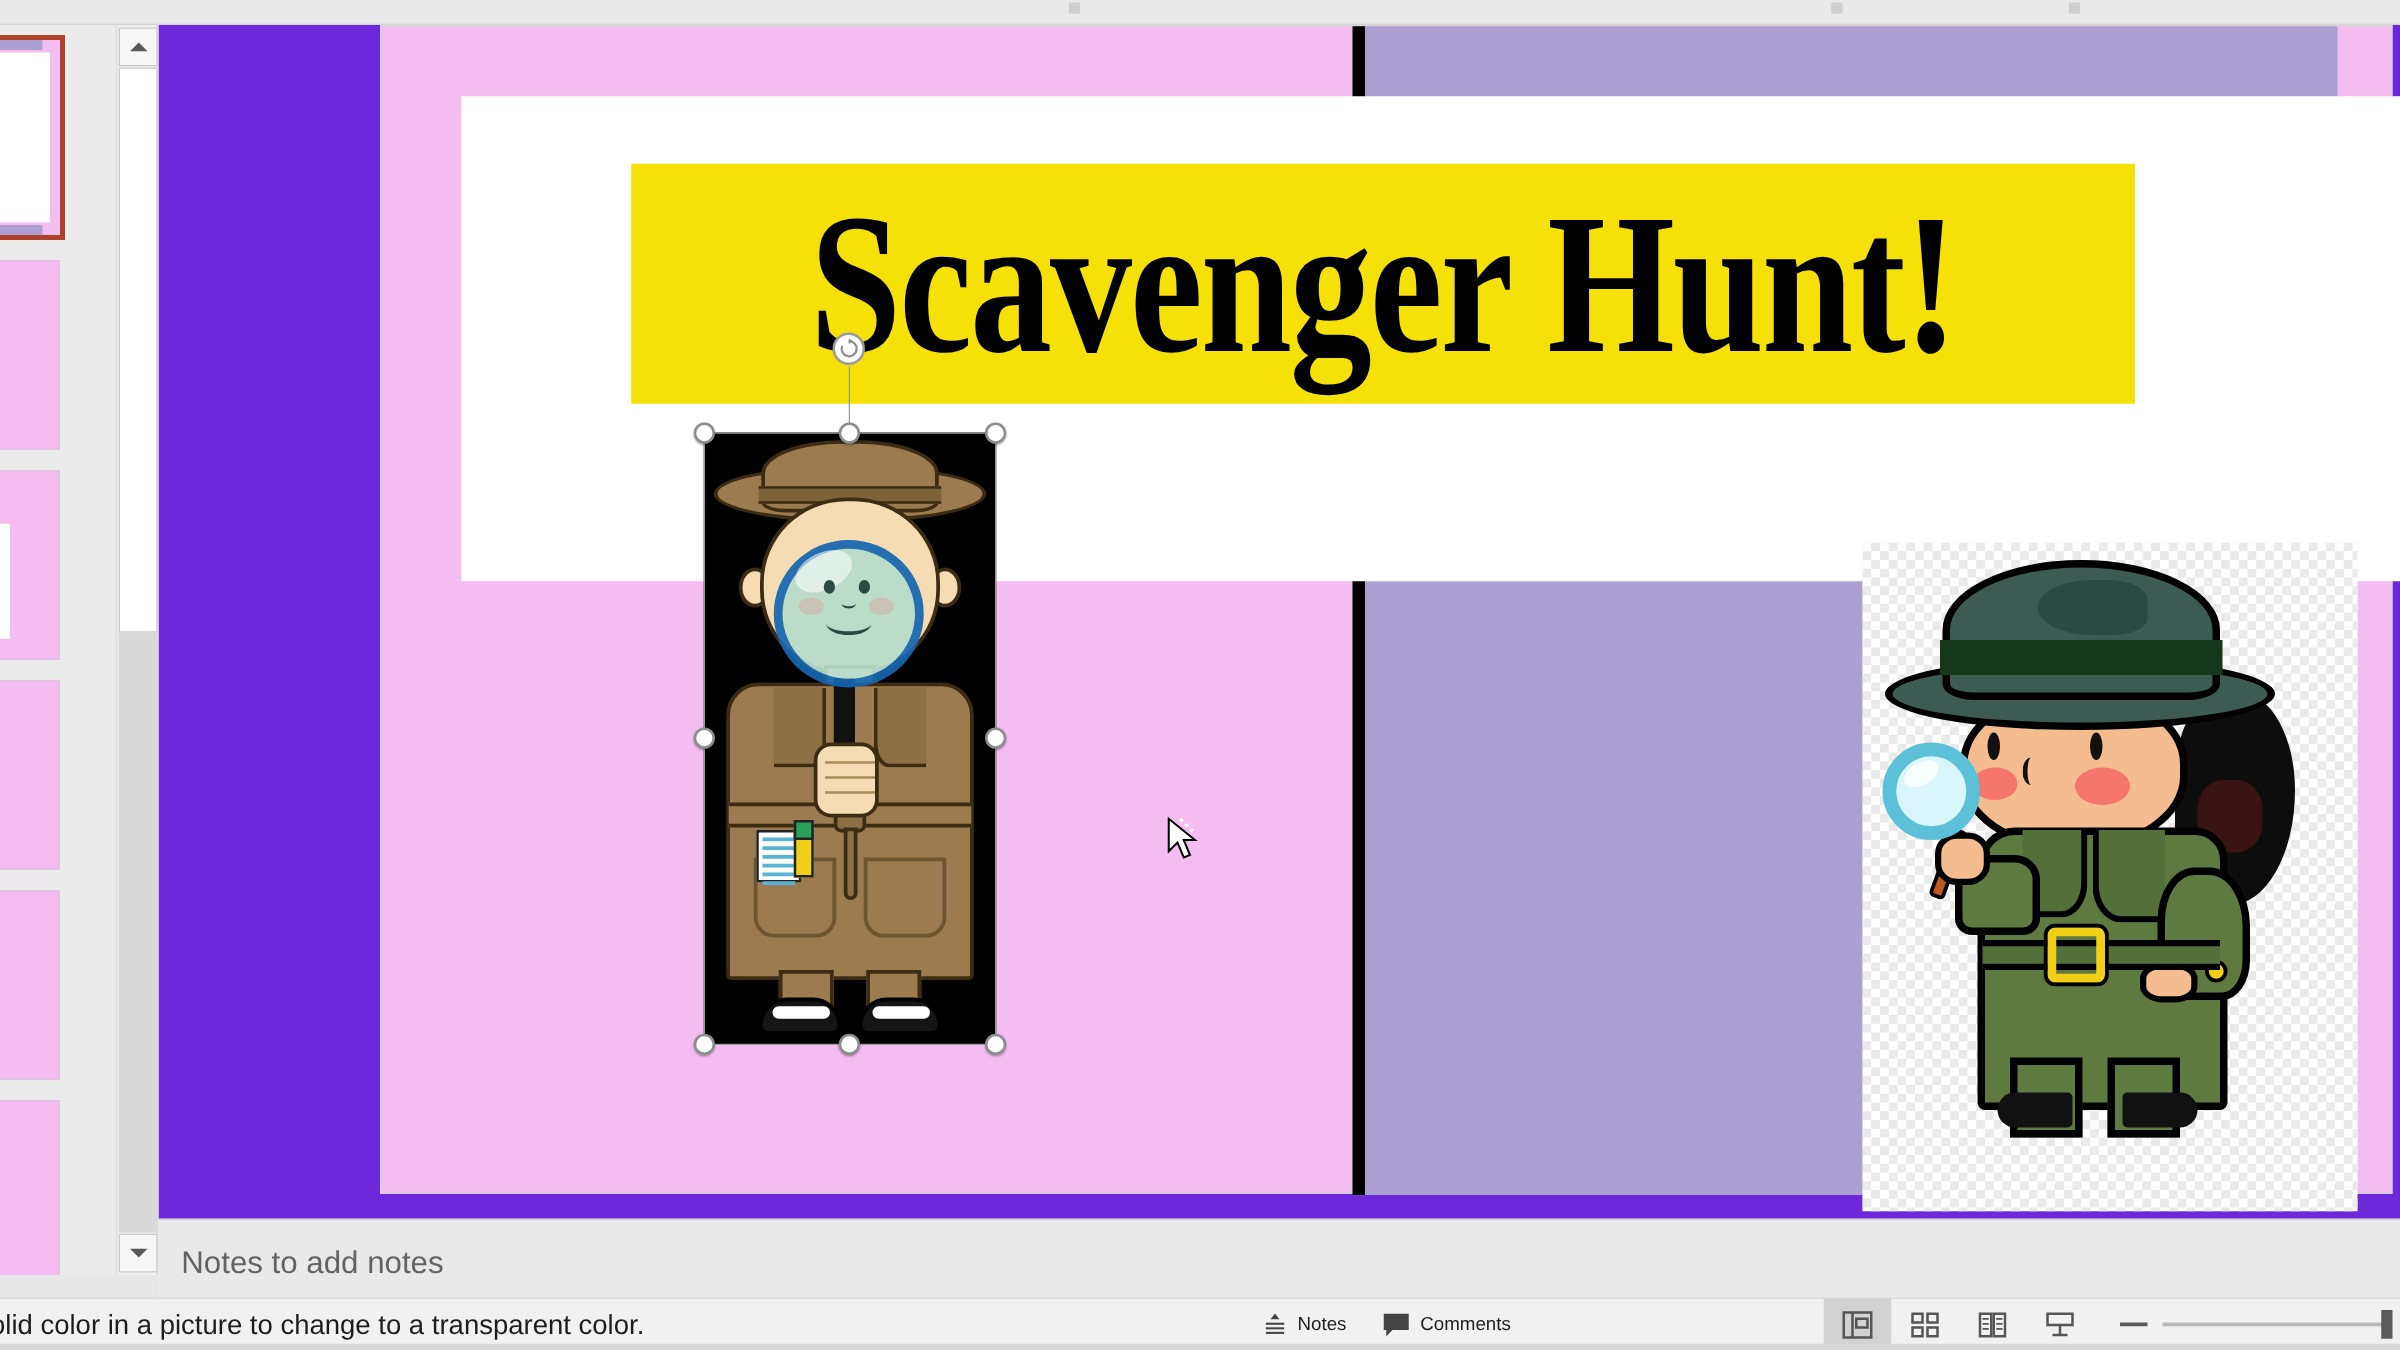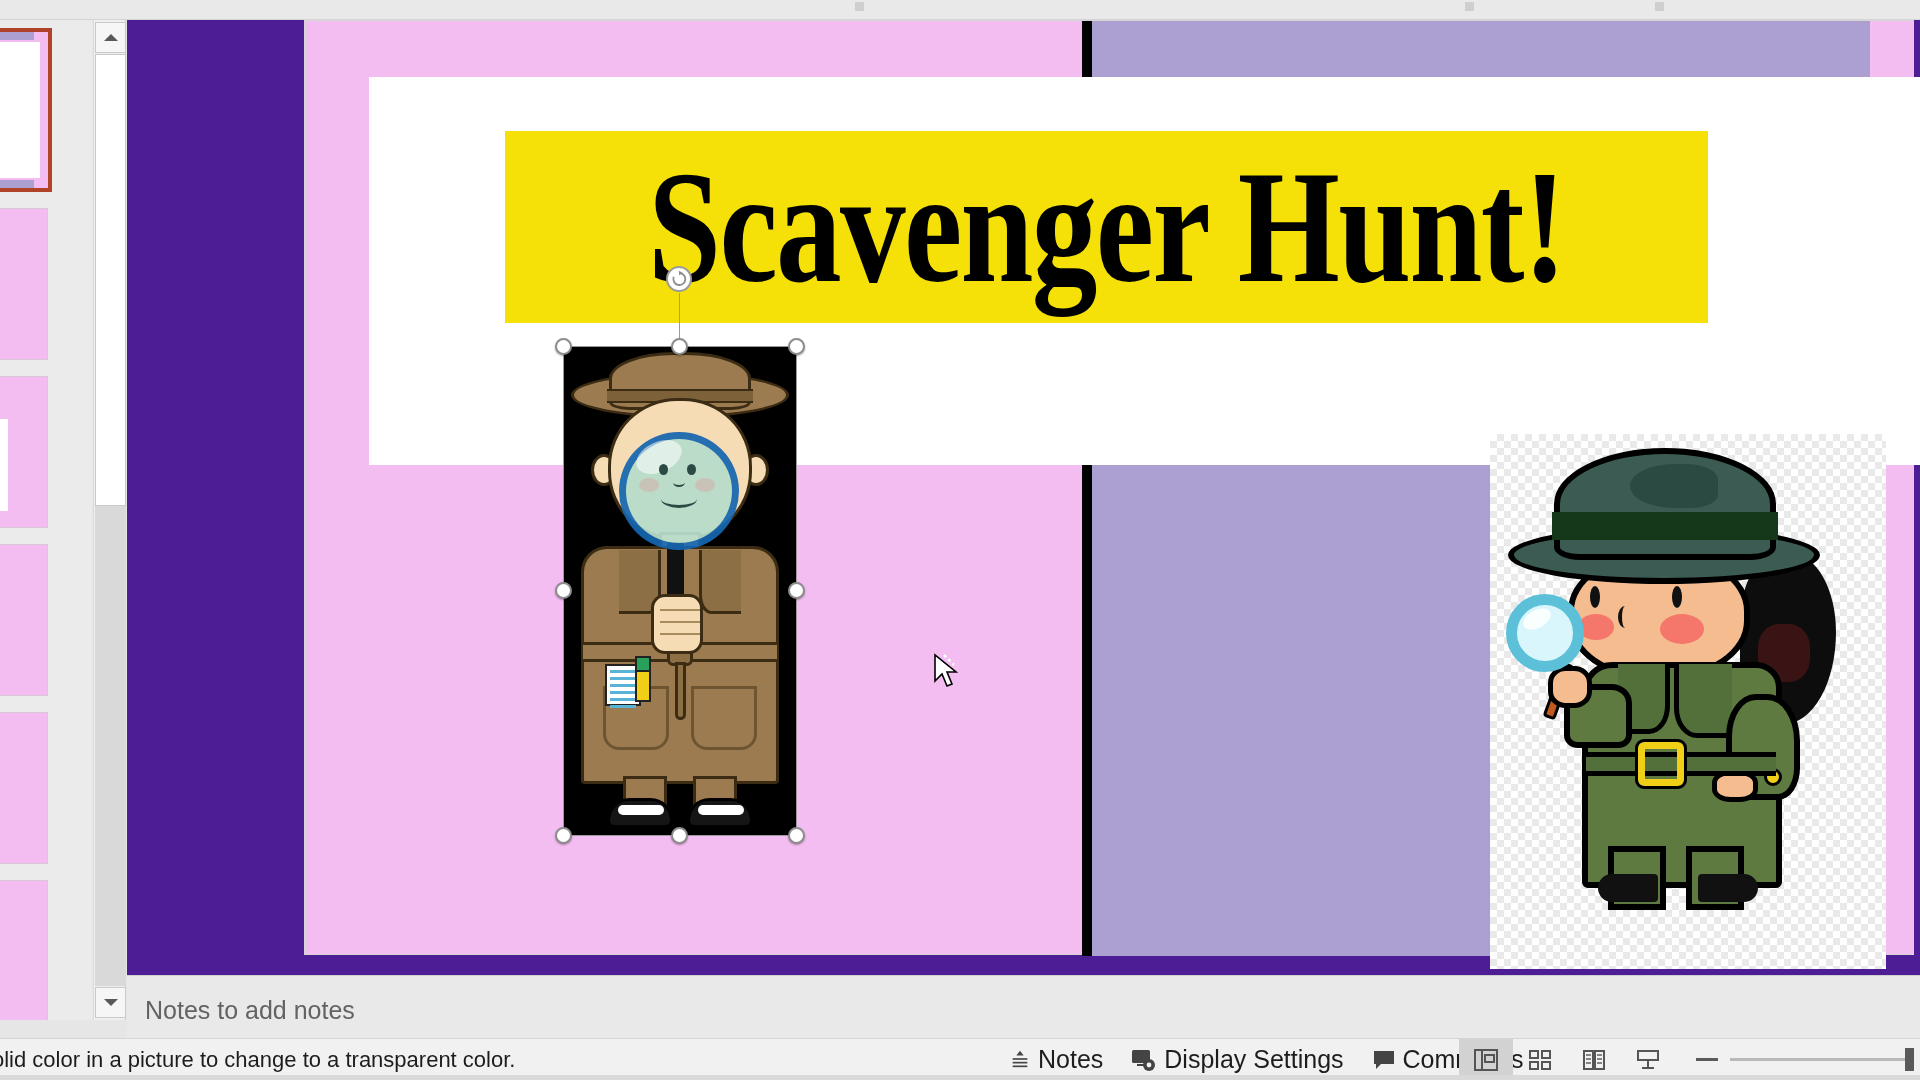--- a/index.html
+++ b/index.html
@@ -49,21 +49,21 @@
   .vscroll .arrow{ width:0; height:0; border-left:7px solid transparent; border-right:7px solid transparent; }
   .vscroll .arrow.u{ border-bottom:7px solid #595959; }
   .vscroll .arrow.d{ border-top:7px solid #595959; }
   .vscroll .track{ position:absolute; left:1px; top:34px; width:31px; bottom:34px; background:#d9d9d9; }
   .vscroll .thumbbar{ position:absolute; left:1px; top:34px; width:31px; height:452px;
     background:#fff; border:1px solid #c9c9c9; }
 
   
   .canvas-area{
     position:absolute; left:127px; top:20px; right:0; height:955px;
-    background:#4c1d95;
+    background:#6d28d9;
   }
   .slide{
     position:absolute; left:177px; top:0px; width:1610px; height:935px;
     background:#f4bdf2; border:1px solid #d6d6d6;
   }
   .purple-band{
     position:absolute; left:785px; top:0; width:780px; height:935px; background:#aca0d2;
   }
   .black-line{
     position:absolute; left:777px; top:0; width:10px; height:935px; background:#000;
@@ -251,21 +251,21 @@
   }
 
   
   .statusbar{
     position:absolute; left:0; bottom:0; width:1920px; height:42px;
     background:#f1f1f1; border-top:1px solid #d5d5d5;
     display:flex; align-items:center;
   }
   .status-msg{ position:absolute; left:-8px; top:8px; font-size:22px; color:#1d1d1d; white-space:nowrap;}
   .sb-group{ position:absolute; display:flex; align-items:center; height:42px; }
-  .sb-item{ display:flex; align-items:center; gap:7px; padding:0 14px; height:42px; font-size:25px; color:#1d1d1d;}
+  .sb-item{ display:flex; align-items:center; gap:7px; padding:0 14px; height:42px; font-size:15px; color:#1d1d1d;}
   .sb-views{ position:absolute; right:245px; display:flex; height:42px; align-items:center;}
   .vbtn{ width:54px; height:42px; display:flex; align-items:center; justify-content:center; }
   .vbtn.active{ background:#d2d2d2; }
   .zoomwrap{ position:absolute; right:10px; display:flex; align-items:center; gap:12px; height:42px;}
   .zminus{ width:22px; height:3px; background:#5a5a5a; }
   .zslider{ position:relative; width:180px; height:3px; background:#b9b9b9; }
   .zthumb{ position:absolute; right:-4px; top:-10px; width:9px; height:23px; background:#5a5a5a;}
   .bottom-edge{ position:absolute; left:0; bottom:0; width:1920px; height:5px; background:#d9d9d9;}
 </style>
 </head>
@@ -472,29 +472,20 @@
     <div class="sb-item">
       <svg width="22" height="22" viewBox="0 0 24 24">
         <path d="M12 2 L16 7 L8 7 Z" fill="#444"></path>
         <rect x="4" y="10" width="16" height="1.8" fill="#444"></rect>
         <rect x="4" y="14" width="16" height="1.8" fill="#444"></rect>
         <rect x="4" y="18" width="16" height="1.8" fill="#444"></rect>
       </svg>
       <span>Notes</span>
     </div>
 
-    <div class="sb-item">
-      <svg width="26" height="24" viewBox="0 0 26 24">
-        <rect x="1" y="2" width="18" height="13" rx="1.5" fill="#444"></rect>
-        <rect x="6" y="16" width="8" height="2" fill="#444"></rect>
-        <circle cx="18" cy="17" r="6" fill="#444"></circle>
-        <circle cx="18" cy="17" r="2.4" fill="#f1f1f1"></circle>
-      </svg>
-      <span>Display Settings</span>
-    </div>
 
     <div class="sb-item">
       <svg width="24" height="22" viewBox="0 0 24 22">
         <path d="M2 2 H22 V15 H9 L4 20 V15 H2 Z" fill="#444"></path>
       </svg>
       <span>Comments</span>
     </div>
   </div>
 
   <div class="sb-views">

